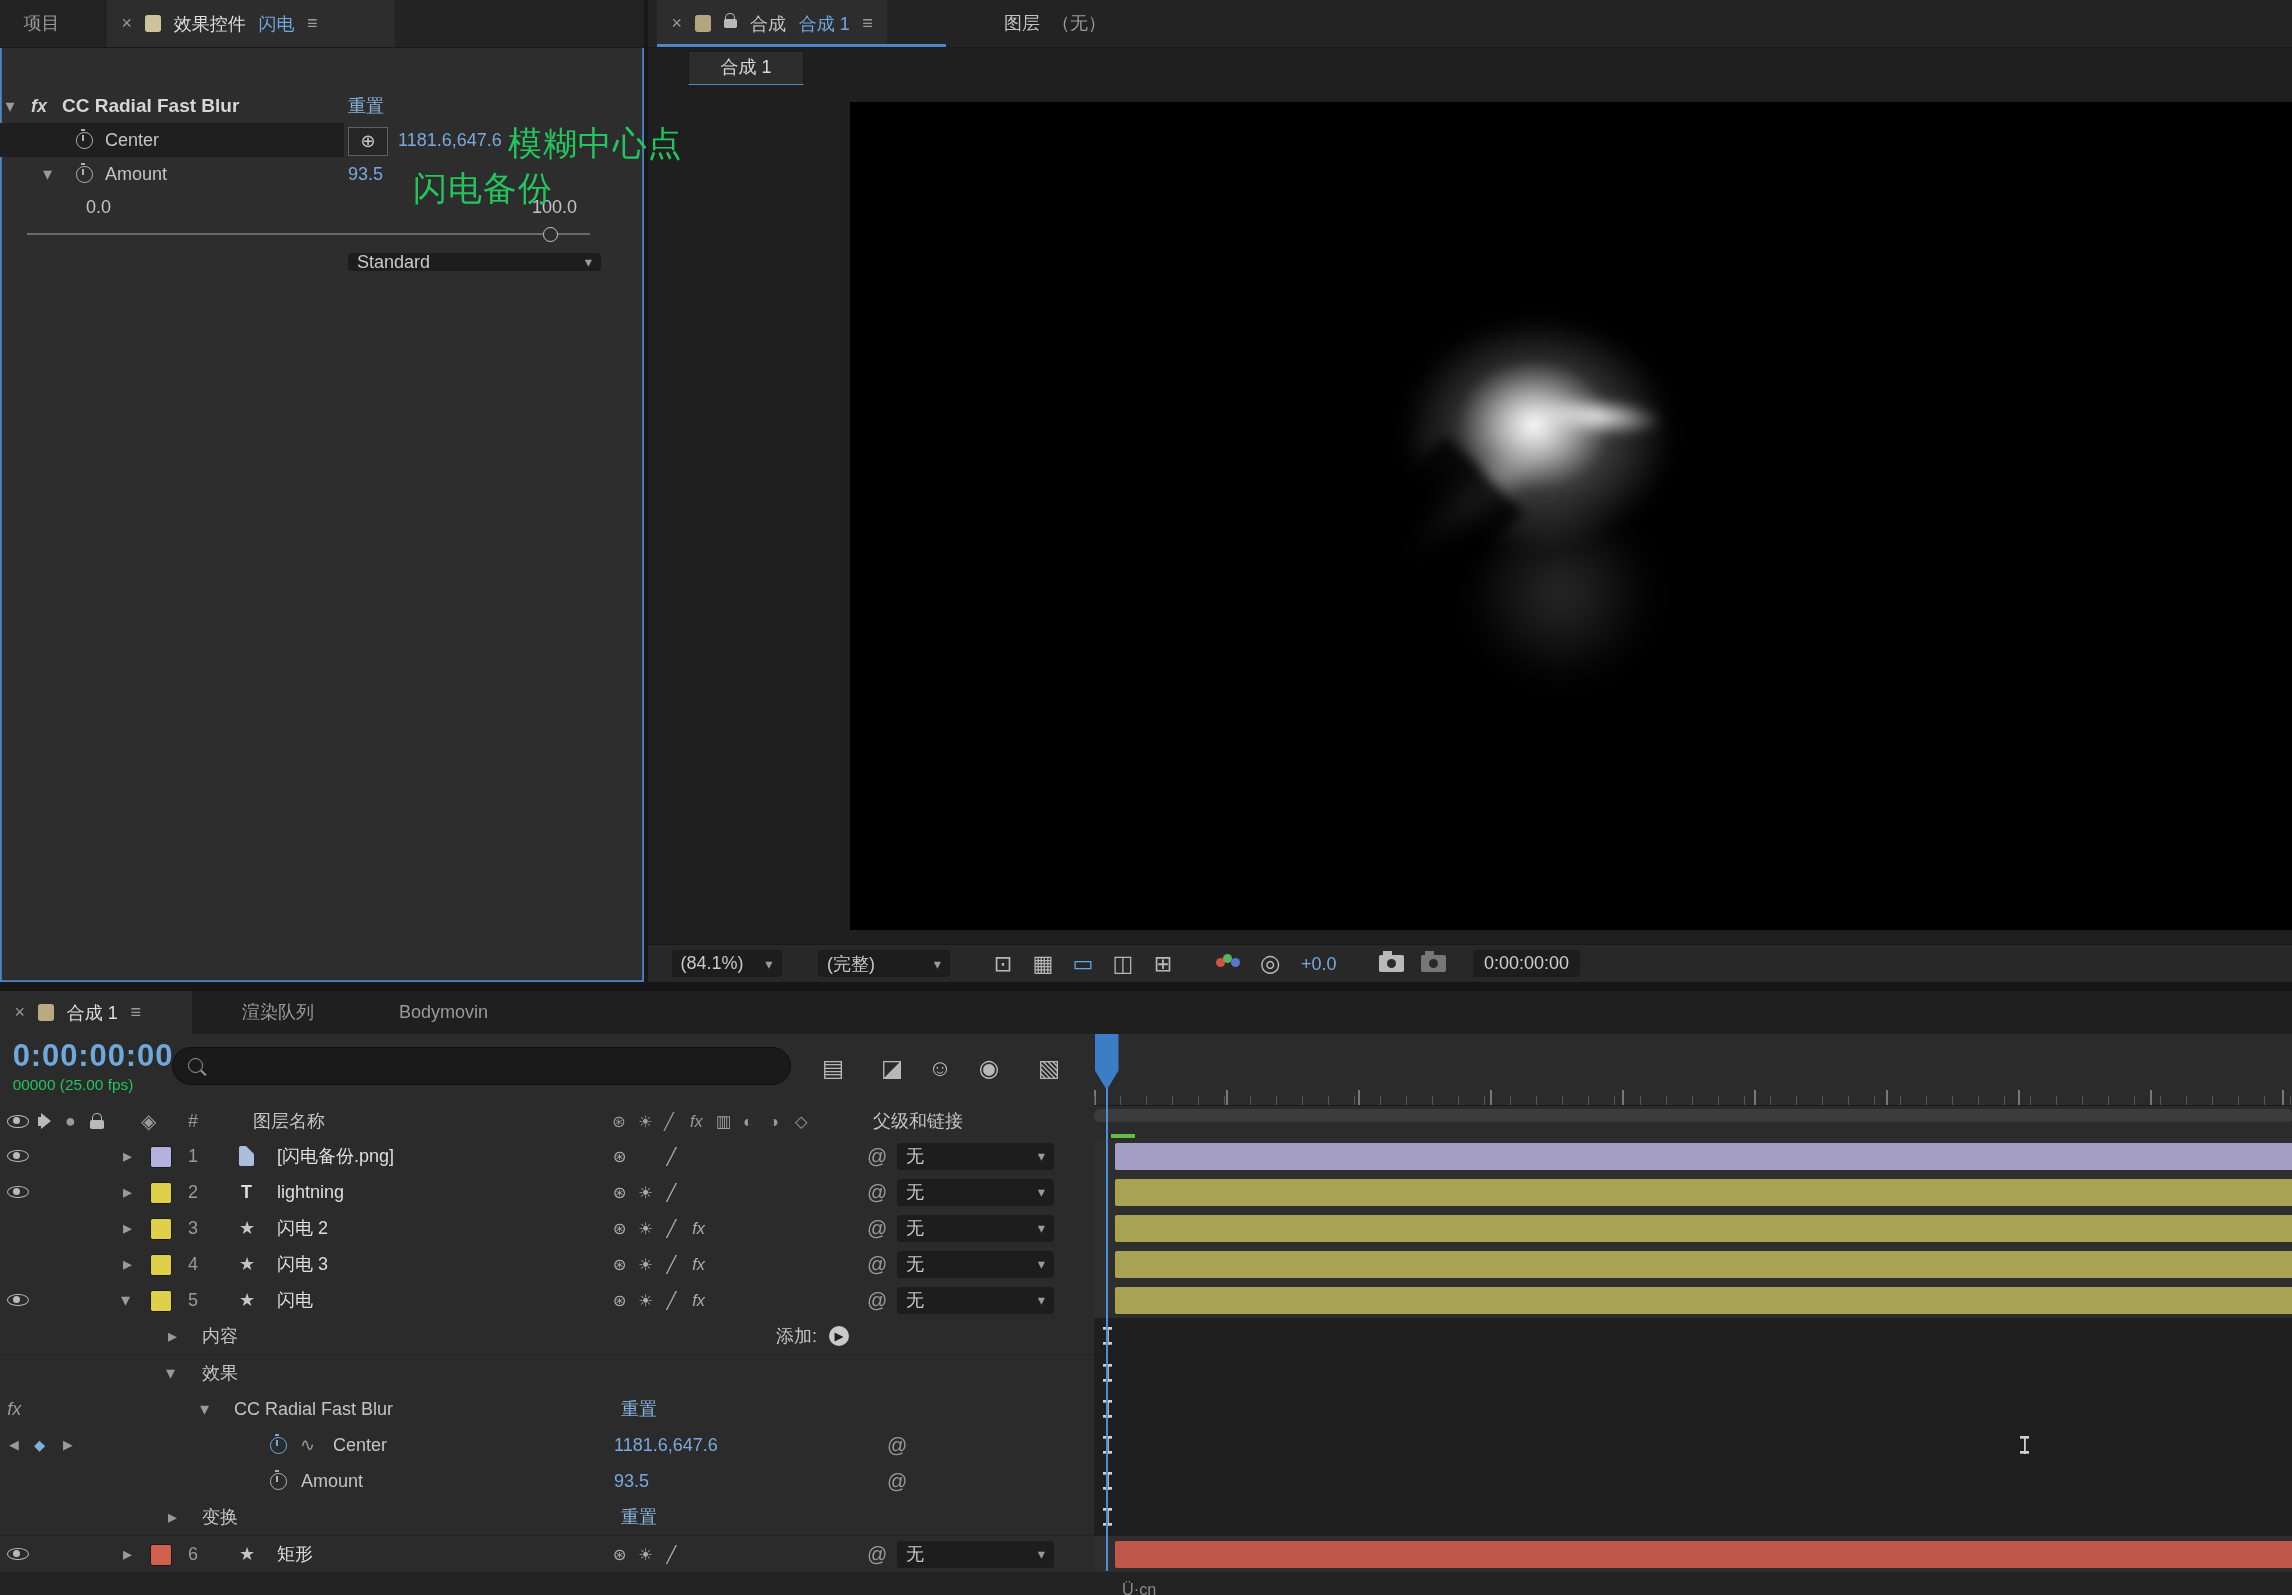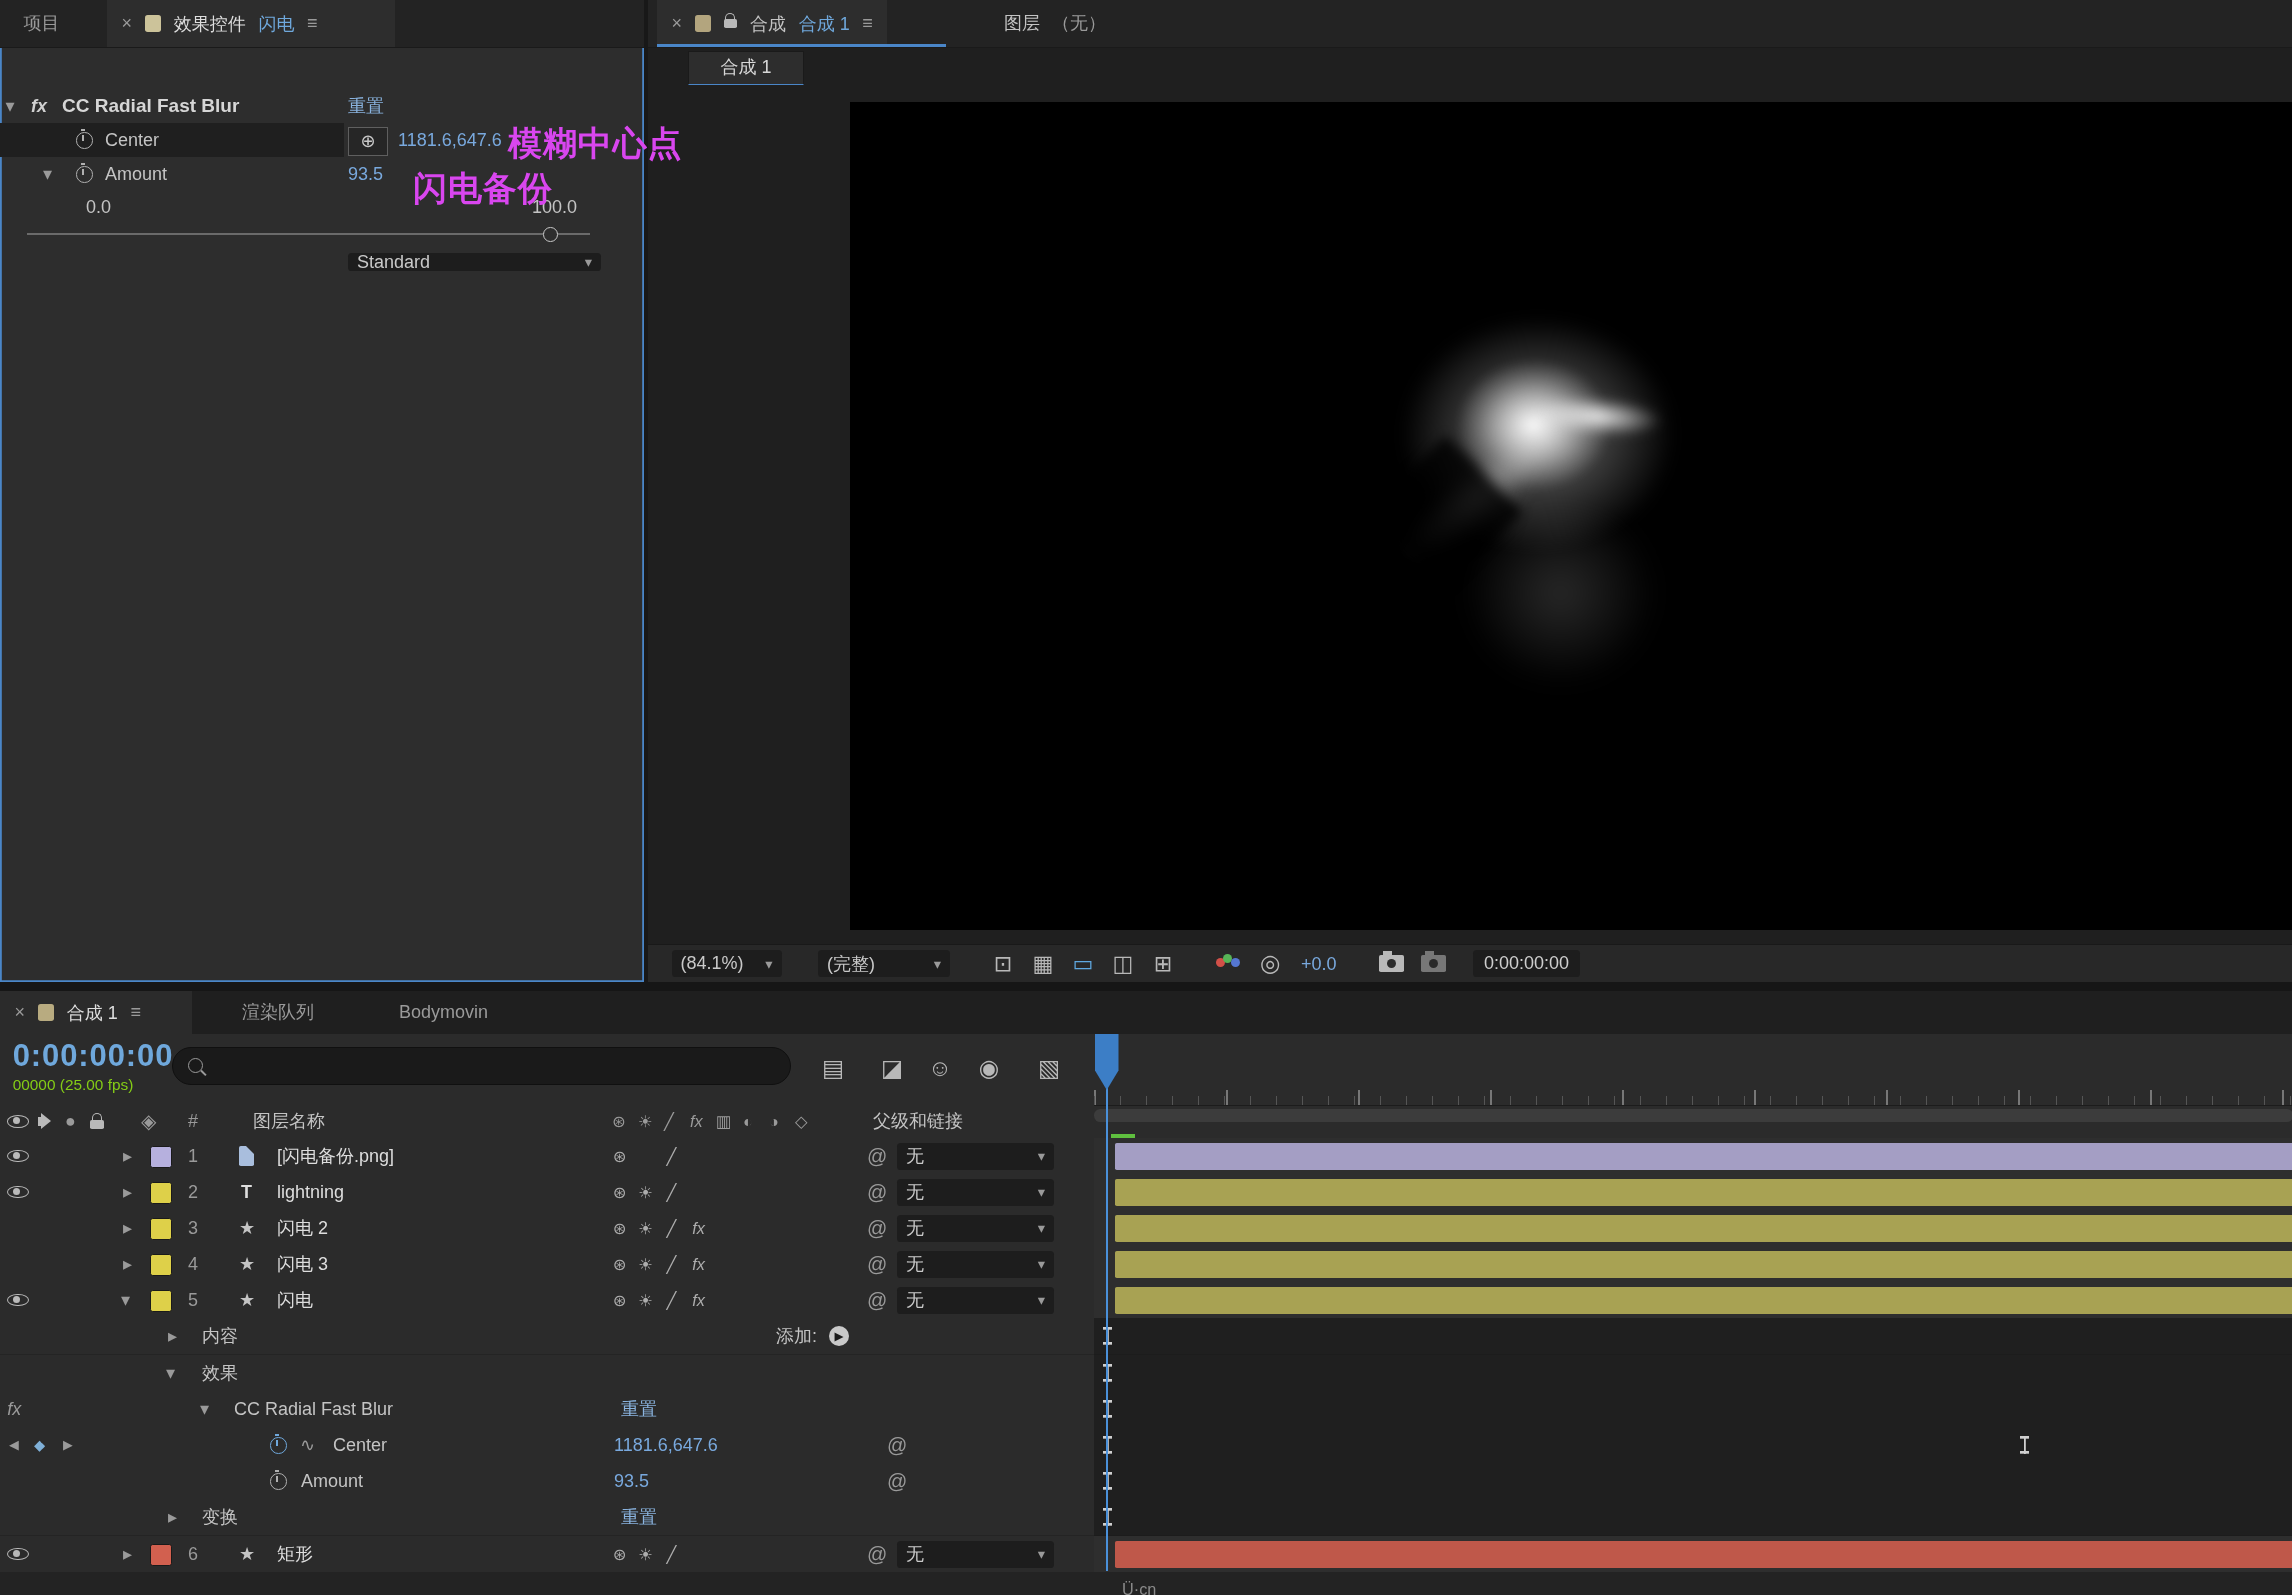--- a/index.html
+++ b/index.html
@@ -12,21 +12,21 @@
   .swatch{width:16.3px;height:16.3px;border-radius:2.7px;display:inline-block}
   .chev{font-size:14.5px;color:#9a9a9a}
   
   #ecp{position:absolute;left:0;top:0;width:644px;height:982px;background:#2d2d2d;box-shadow:inset 0 0 0 1.8px #4a86c8}
   .ecprow{position:absolute;left:0;width:644px;height:34px;line-height:34px}
   .sw-icon{position:absolute;width:14.5px;height:14.5px;border:1.8px solid #b0b0b0;border-radius:50%}
   .sw-icon::before{content:"";position:absolute;top:-4.5px;left:3.6px;width:4.5px;height:2.7px;background:#b0b0b0}
   .sw-icon::after{content:"";position:absolute;left:5.4px;top:1.8px;width:1.8px;height:6.3px;background:#b0b0b0}
   .sw-icon.active{border-color:#6fa8dc}.sw-icon.active::before,.sw-icon.active::after{background:#6fa8dc}
   .ddbox{position:absolute;background:#1d1d1d;border-radius:3.6px;display:flex;align-items:center;justify-content:space-between;padding:0 9px;box-sizing:border-box;color:#c9c9c9}
-  .anno{position:absolute;color:#d946ef;font-weight:bold;font-size:34px;z-index:60;letter-spacing:0.9px}
+  .anno{position:absolute;color:#22c55e;font-weight:normal;font-size:34px;z-index:60;letter-spacing:0.9px}
   
   #viewer{position:absolute;left:648px;top:0;width:1645px;height:982px;background:#1f1f1f}
   #comp{position:absolute;left:202px;top:102px;width:1443px;height:828px;background:#000;overflow:hidden}
   .glow{position:absolute;border-radius:50%}
   .g1{left:498px;top:169px;width:380px;height:326px;background:radial-gradient(closest-side,rgba(255,255,255,.45),rgba(255,255,255,0) 72%);filter:blur(7.2px)}
   .g2{left:593px;top:246px;width:181px;height:154px;background:radial-gradient(closest-side,rgba(255,255,255,.97),rgba(255,255,255,.25) 60%,rgba(255,255,255,0) 85%);filter:blur(4.5px)}
   .g3{left:666px;top:291px;width:163px;height:47px;background:radial-gradient(closest-side,rgba(255,255,255,.9),rgba(255,255,255,0) 80%);transform:rotate(4deg);filter:blur(5.4px)}
   .g4{left:507px;top:362px;width:235px;height:71px;background:radial-gradient(closest-side,rgba(255,255,255,.42),rgba(255,255,255,0) 75%);transform:rotate(-38deg);filter:blur(8.1px)}
   .g5{left:584px;top:369px;width:253px;height:244px;background:radial-gradient(closest-side,rgba(255,255,255,.16),rgba(255,255,255,0) 75%);filter:blur(12.7px)}
   .g6{left:541px;top:356px;width:109px;height:109px;background:#000;transform:rotate(45deg);opacity:.8;filter:blur(5.4px);border-radius:0}
@@ -183,21 +183,21 @@
         <span class="swatch" style="background:#b8ab80"></span>
         <span class="white">合成 1</span>
         <span class="dim">≡</span>
       </div>
       <span class="abs dim" style="left:242px;line-height:43px">渲染队列</span>
       <span class="abs dim" style="left:399px;line-height:43px">Bodymovin</span>
     </div>
 
     <div class="abs" style="left:0;top:43px;width:2292px;height:71px;background:#2b2b2b;border-bottom:0.9px solid #1c1c1c">
       <span class="abs" style="left:12.7px;top:3.6px;font-size:31px;font-weight:bold;color:#6fa8dc;letter-spacing:0.9px">0:00:00:00</span>
-      <span class="abs" style="left:12.7px;top:42px;font-size:15.4px;color:#84cc16">00000 (25.00 fps)</span>
+      <span class="abs" style="left:12.7px;top:42px;font-size:15.4px;color:#22c55e">00000 (25.00 fps)</span>
       <div class="abs" style="left:172px;top:12.7px;width:619px;height:38px;background:#1a1a1a;border:0.9px solid #101010;border-radius:19px;box-sizing:border-box">
         <span class="mag" style="left:14.5px;top:10px"></span>
         <input style="position: absolute; left: 40px; top: 3.6px; width: 543px; height: 29px; background: transparent; border: none; outline: none; color: rgb(207, 207, 207); font-size: 18px;">
       </div>
       <span class="abs" style="left:813px;top:13.6px;width:40px;height:40px;text-align:center;line-height:40px;font-size:23.5px;color:#b8b8b8">▤</span>
       <span class="abs" style="left:872px;top:13.6px;width:40px;height:40px;text-align:center;line-height:40px;font-size:23.5px;color:#b8b8b8">◪</span>
       <span class="abs" style="left:920px;top:13.6px;width:40px;height:40px;text-align:center;line-height:40px;font-size:23.5px;color:#b8b8b8">☺</span>
       <span class="abs" style="left:969px;top:13.6px;width:40px;height:40px;text-align:center;line-height:40px;font-size:23.5px;color:#b8b8b8">◉</span>
       <span class="abs" style="left:1029px;top:13.6px;width:40px;height:40px;text-align:center;line-height:40px;font-size:23.5px;color:#b8b8b8">▧</span>
 

